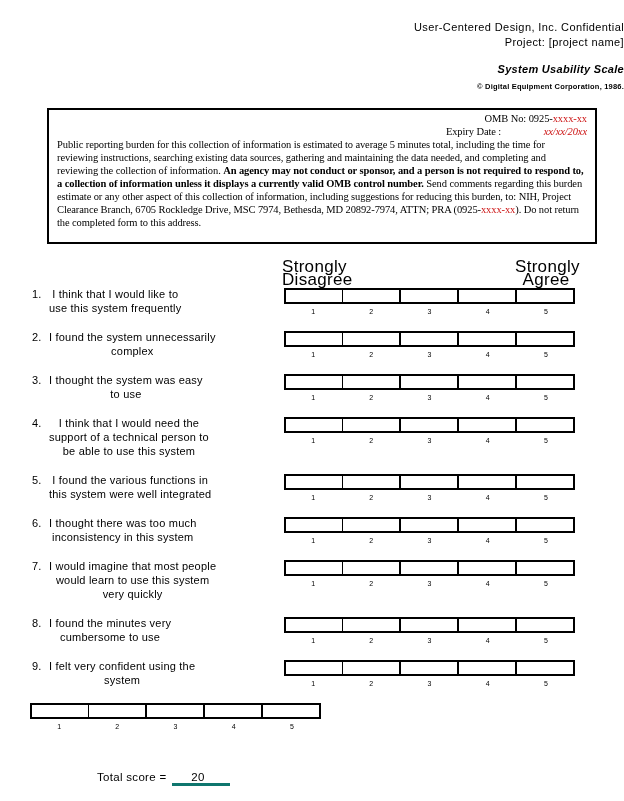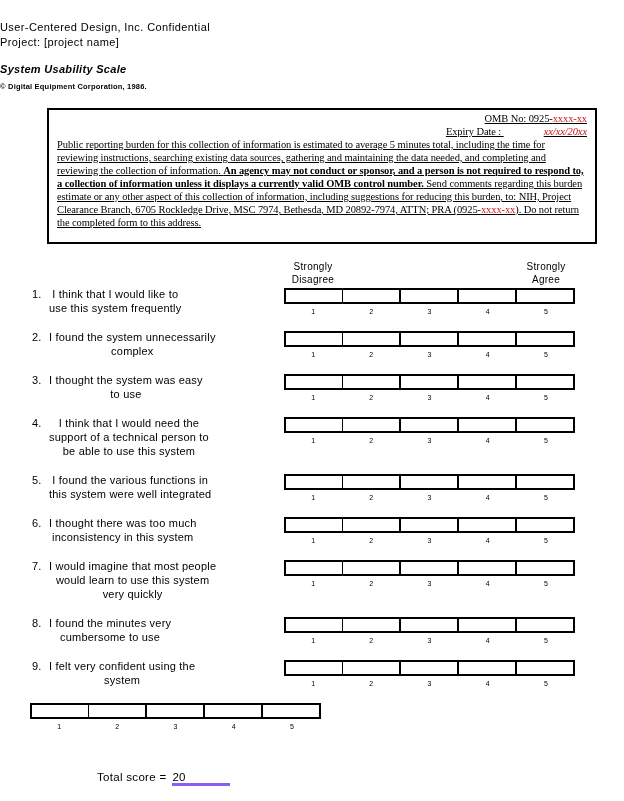--- a/index.html
+++ b/index.html
@@ -8,47 +8,46 @@
     width:624px; height:801px;
     box-sizing:border-box;
     padding:20px 49px 0 30px;
     background:#ffffff;
     color:#000;
     font-family:"Liberation Sans", sans-serif;
     overflow:hidden;
   }
 
   
-  .doc-header { margin:0 -49px 17px -30px; text-align:left; }
+  .doc-header { margin:0 -49px 17px -30px; text-align:right; }
   .hdr-line { font-size:11px; line-height:15px; letter-spacing:0.4px; }
   .doc-title { font-size:11px; font-weight:bold; font-style:italic; letter-spacing:0.3px; margin-top:13px; }
   .copyright { font-size:7.5px; font-weight:bold; margin-top:7px; letter-spacing:0.2px; }
 
   
   .omb-box {
     box-sizing:border-box;
     width:550px;
     margin:9px 0 0 17px;
     border:2px solid #000;
     padding:2px 8px 13px 8px;
     font-family:"Liberation Serif", serif;
     font-size:10.5px;
     line-height:13px;
     letter-spacing:-0.1px;
-    text-decoration:underline;
   }
   .omb-meta { text-align:right; }
   .bold { font-weight:bold; }
   .italic { font-style:italic;margin-left:40px; }
   .red { color:#cc1111; }
 
   
   .scale-header { display:flex; margin-top:16px; }
   .scale-spacer { width:254px; }
-  .scale-labels { position:relative; width:291px; height:27px; font-size:10px; line-height:13px; letter-spacing:0.3px; }
+  .scale-labels { position:relative; width:291px; height:27px; font-size:17px; line-height:13px; letter-spacing:0.3px; }
   .scale-labels .lbl { position:absolute; top:0; width:62px; text-align:center; }
   .scale-labels .lbl.left { left:-2px; }
   .scale-labels .lbl.right { right:-2px; }
 
   
   .q-row { display:flex; align-items:flex-start; margin-bottom:15px; }
   .q-text { box-sizing:border-box; width:254px; display:flex; padding-left:2px; font-size:11px; line-height:14px; letter-spacing:0.2px; }
   .q-num { min-width:13px; margin-right:4px; }
   .q-body { white-space:pre-line;text-align:center; }
   .rating { width:291px; margin-top:1px; }
@@ -60,22 +59,22 @@
   .num { flex:1 1 0; text-align:center; font-size:7px; line-height:7px; }
 
   
   .total-row { margin:41px 0 0 67px; font-size:11.5px; letter-spacing:0.3px; }
   .score-line {
     display:inline-block;
     box-sizing:border-box;
     width:58px;
     margin-left:6px;
     padding-right:7px;
-    border-bottom:3px solid #8b5cf6;
-    text-align:left;
+    border-bottom:3px solid #0f766e;
+    text-align:center;
   }
 </style>
 </head>
 <body>
 
 <div class="page">
 
   <div class="doc-header">
     <div class="hdr-line">User-Centered Design, Inc. Confidential</div>
     <div class="hdr-line">Project: [project name]</div>

